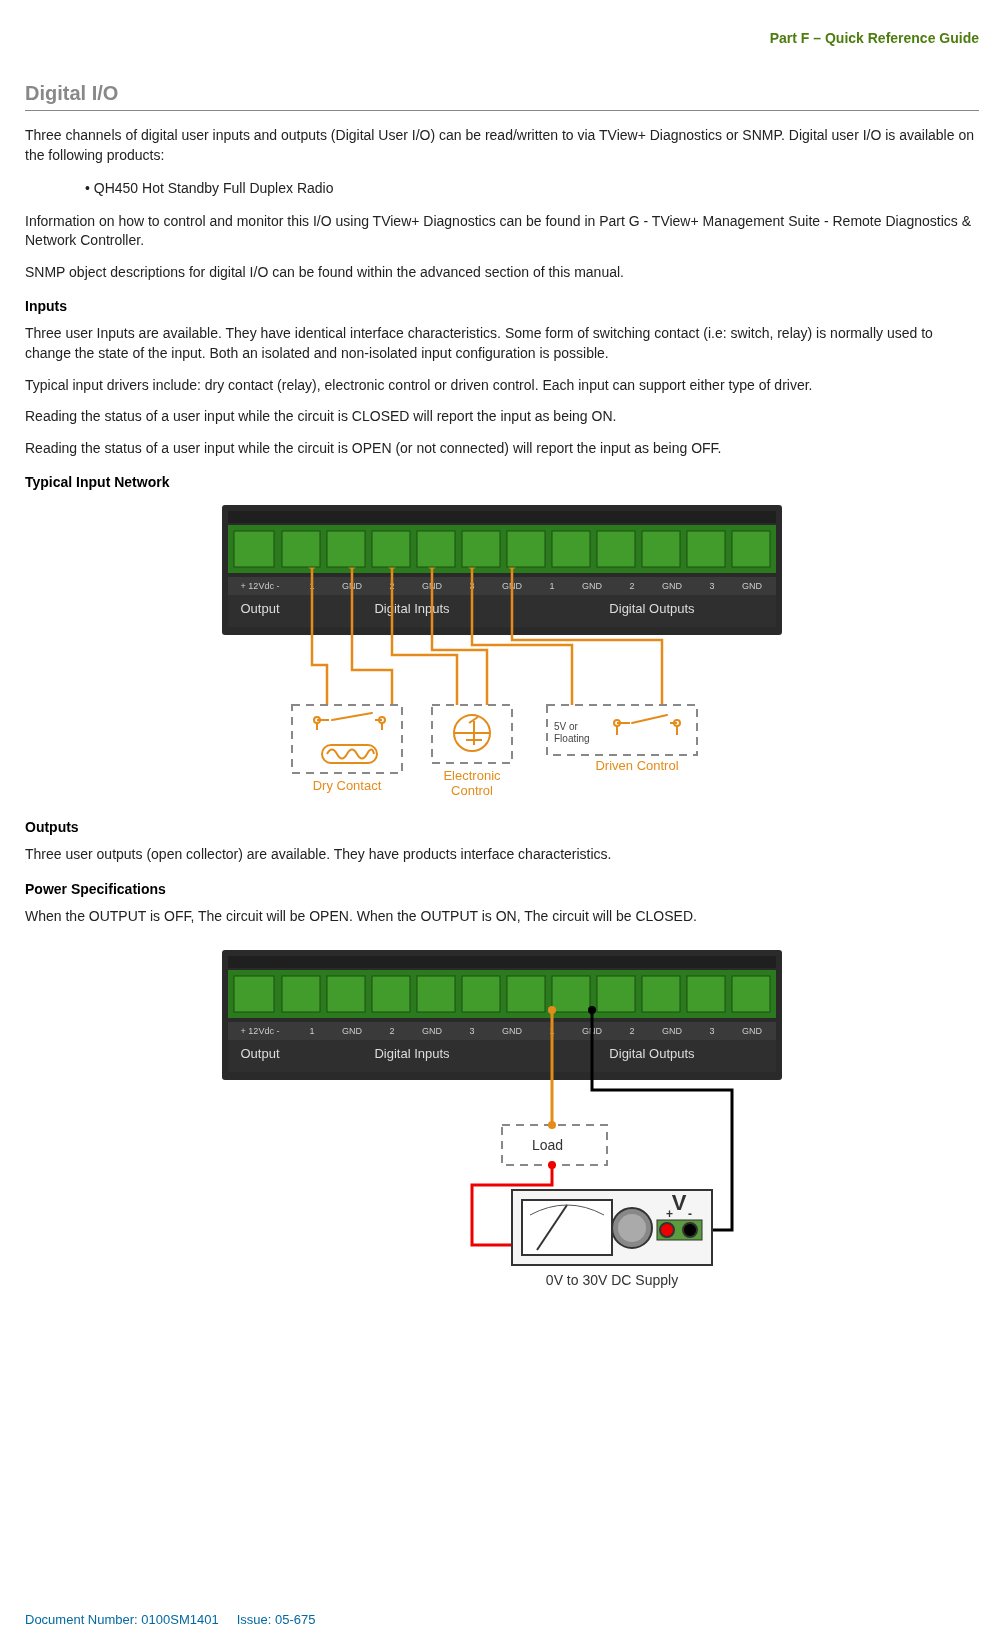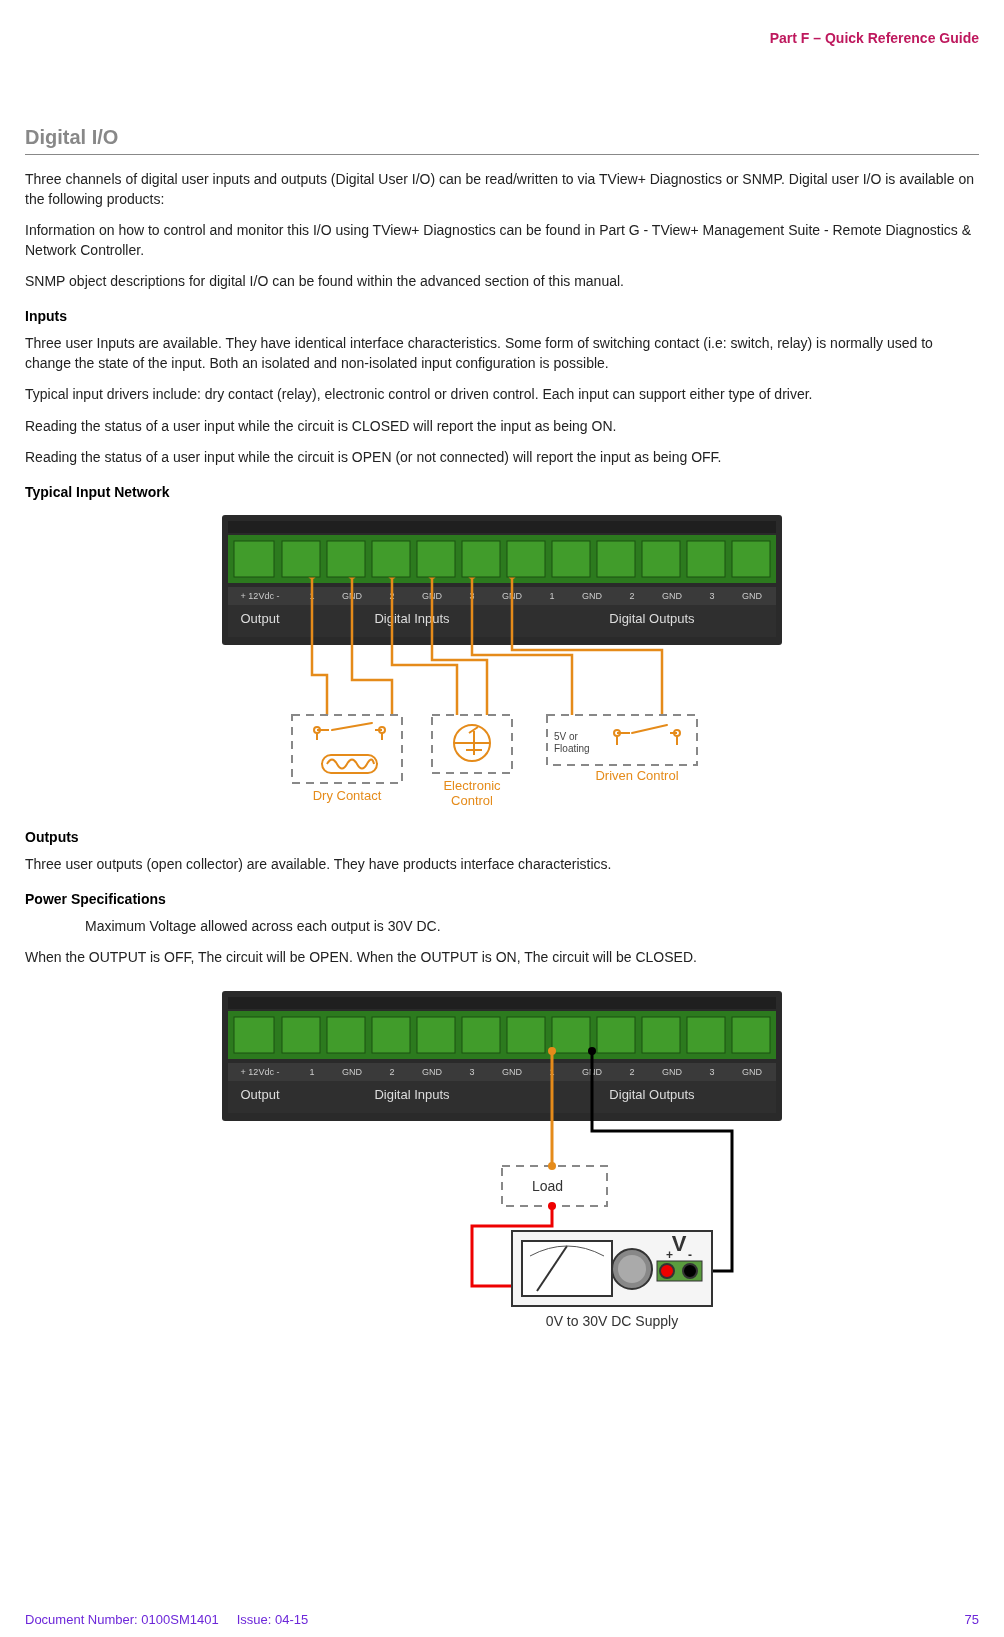--- a/index.html
+++ b/index.html
@@ -10,22 +10,22 @@
       padding: 30px 25px 10px 25px;
       color: #000;
       background: #fff;
       position: relative;
       min-height: 1637px;
     }
     .header-right {
       text-align: right;
       font-weight: bold;
       font-size: 14px;
-      color: #be185d;
-      margin-bottom: 80px;
+      color: #4d7c0f;
+      margin-bottom: 36px;
     }
     h2.section-title {
       color: #888;
       font-weight: bold;
       font-size: 20px;
       border-bottom: 1px solid #888;
       padding-bottom: 5px;
       margin-bottom: 15px;
     }
     p.body-text {
@@ -72,39 +72,39 @@
       display: inline-block;
       text-align: left;
       margin-top: 8px;
     }
     .footer {
       position: absolute;
       bottom: 10px;
       left: 25px;
       right: 25px;
       display: flex;
-      justify-content: space-between;
       font-size: 13px;
-      color: #6d28d9;
+      color: #0369a1;
     }
     .footer .left {
       display: flex;
       gap: 18px;
     }
   </style>
 </head>
 <body>
 
 <div class="header-right">Part F – Quick Reference Guide</div>
 
 <h2 class="section-title">Digital I/O</h2>
 
 <p class="body-text">Three channels of digital user inputs and outputs (Digital User I/O) can be read/written to via TView+ Diagnostics or SNMP. Digital user I/O is available on the following products:</p>
 
 <ul class="bullets">
+  <li>QH450 Hot Standby Full Duplex Radio</li>
 </ul>
 
 <p class="body-text">Information on how to control and monitor this I/O using TView+ Diagnostics can be found in Part G - TView+ Management Suite - Remote Diagnostics &amp; Network Controller.</p>
 <p class="body-text">SNMP object descriptions for digital I/O can be found within the advanced section of this manual.</p>
 
 <div class="sub-heading">Inputs</div>
 <p class="body-text">Three user Inputs are available. They have identical interface characteristics. Some form of switching contact (i.e: switch, relay) is normally used to change the state of the input. Both an isolated and non-isolated input configuration is possible.</p>
 <p class="body-text">Typical input drivers include: dry contact (relay), electronic control or driven control. Each input can support either type of driver.</p>
 <p class="body-text">Reading the status of a user input while the circuit is CLOSED will report the input as being ON.</p>
 <p class="body-text">Reading the status of a user input while the circuit is OPEN (or not connected) will report the input as being OFF.</p>
@@ -206,21 +206,20 @@
       </g>
     </svg>
   </div>
 </div>
 
 <div class="sub-heading">Outputs</div>
 <p class="body-text">Three user outputs (open collector) are available. They have products interface characteristics.</p>
 
 <div class="sub-heading">Power Specifications</div>
 <div class="indent-block">
-  <p class="body-text">Maximum Voltage allowed across each output is 30V DC.</p>
 </div>
 <p class="body-text">When the OUTPUT is OFF, The circuit will be OPEN. When the OUTPUT is ON, The circuit will be CLOSED.</p>
 
 <div class="diagram-container">
   <div class="diagram2">
     <svg width="560" height="340" viewBox="0 0 560 340">
 
       <rect x="0" y="0" width="560" height="130" fill="#2a2a2a" rx="3"></rect>
       <rect x="6" y="6" width="548" height="12" fill="#1f1f1f"></rect>
       <rect x="6" y="20" width="548" height="48" fill="#2c7a1e"></rect>
@@ -281,16 +280,16 @@
       <text x="444" y="268" fill="#333" font-size="12" font-weight="bold">+</text>
       <text x="466" y="268" fill="#333" font-size="12" font-weight="bold">-</text>
       <text x="390" y="335" fill="#333" font-size="14" text-anchor="middle">0V to 30V DC Supply</text>
     </svg>
   </div>
 </div>
 
 <div class="footer">
   <div class="left">
     <span>Document Number: 0100SM1401</span>
-    <span>Issue: 04-15</span>
+    <span>Issue: 05-6</span>
   </div>
   <span>75</span>
 </div>
 
 </body></html>

